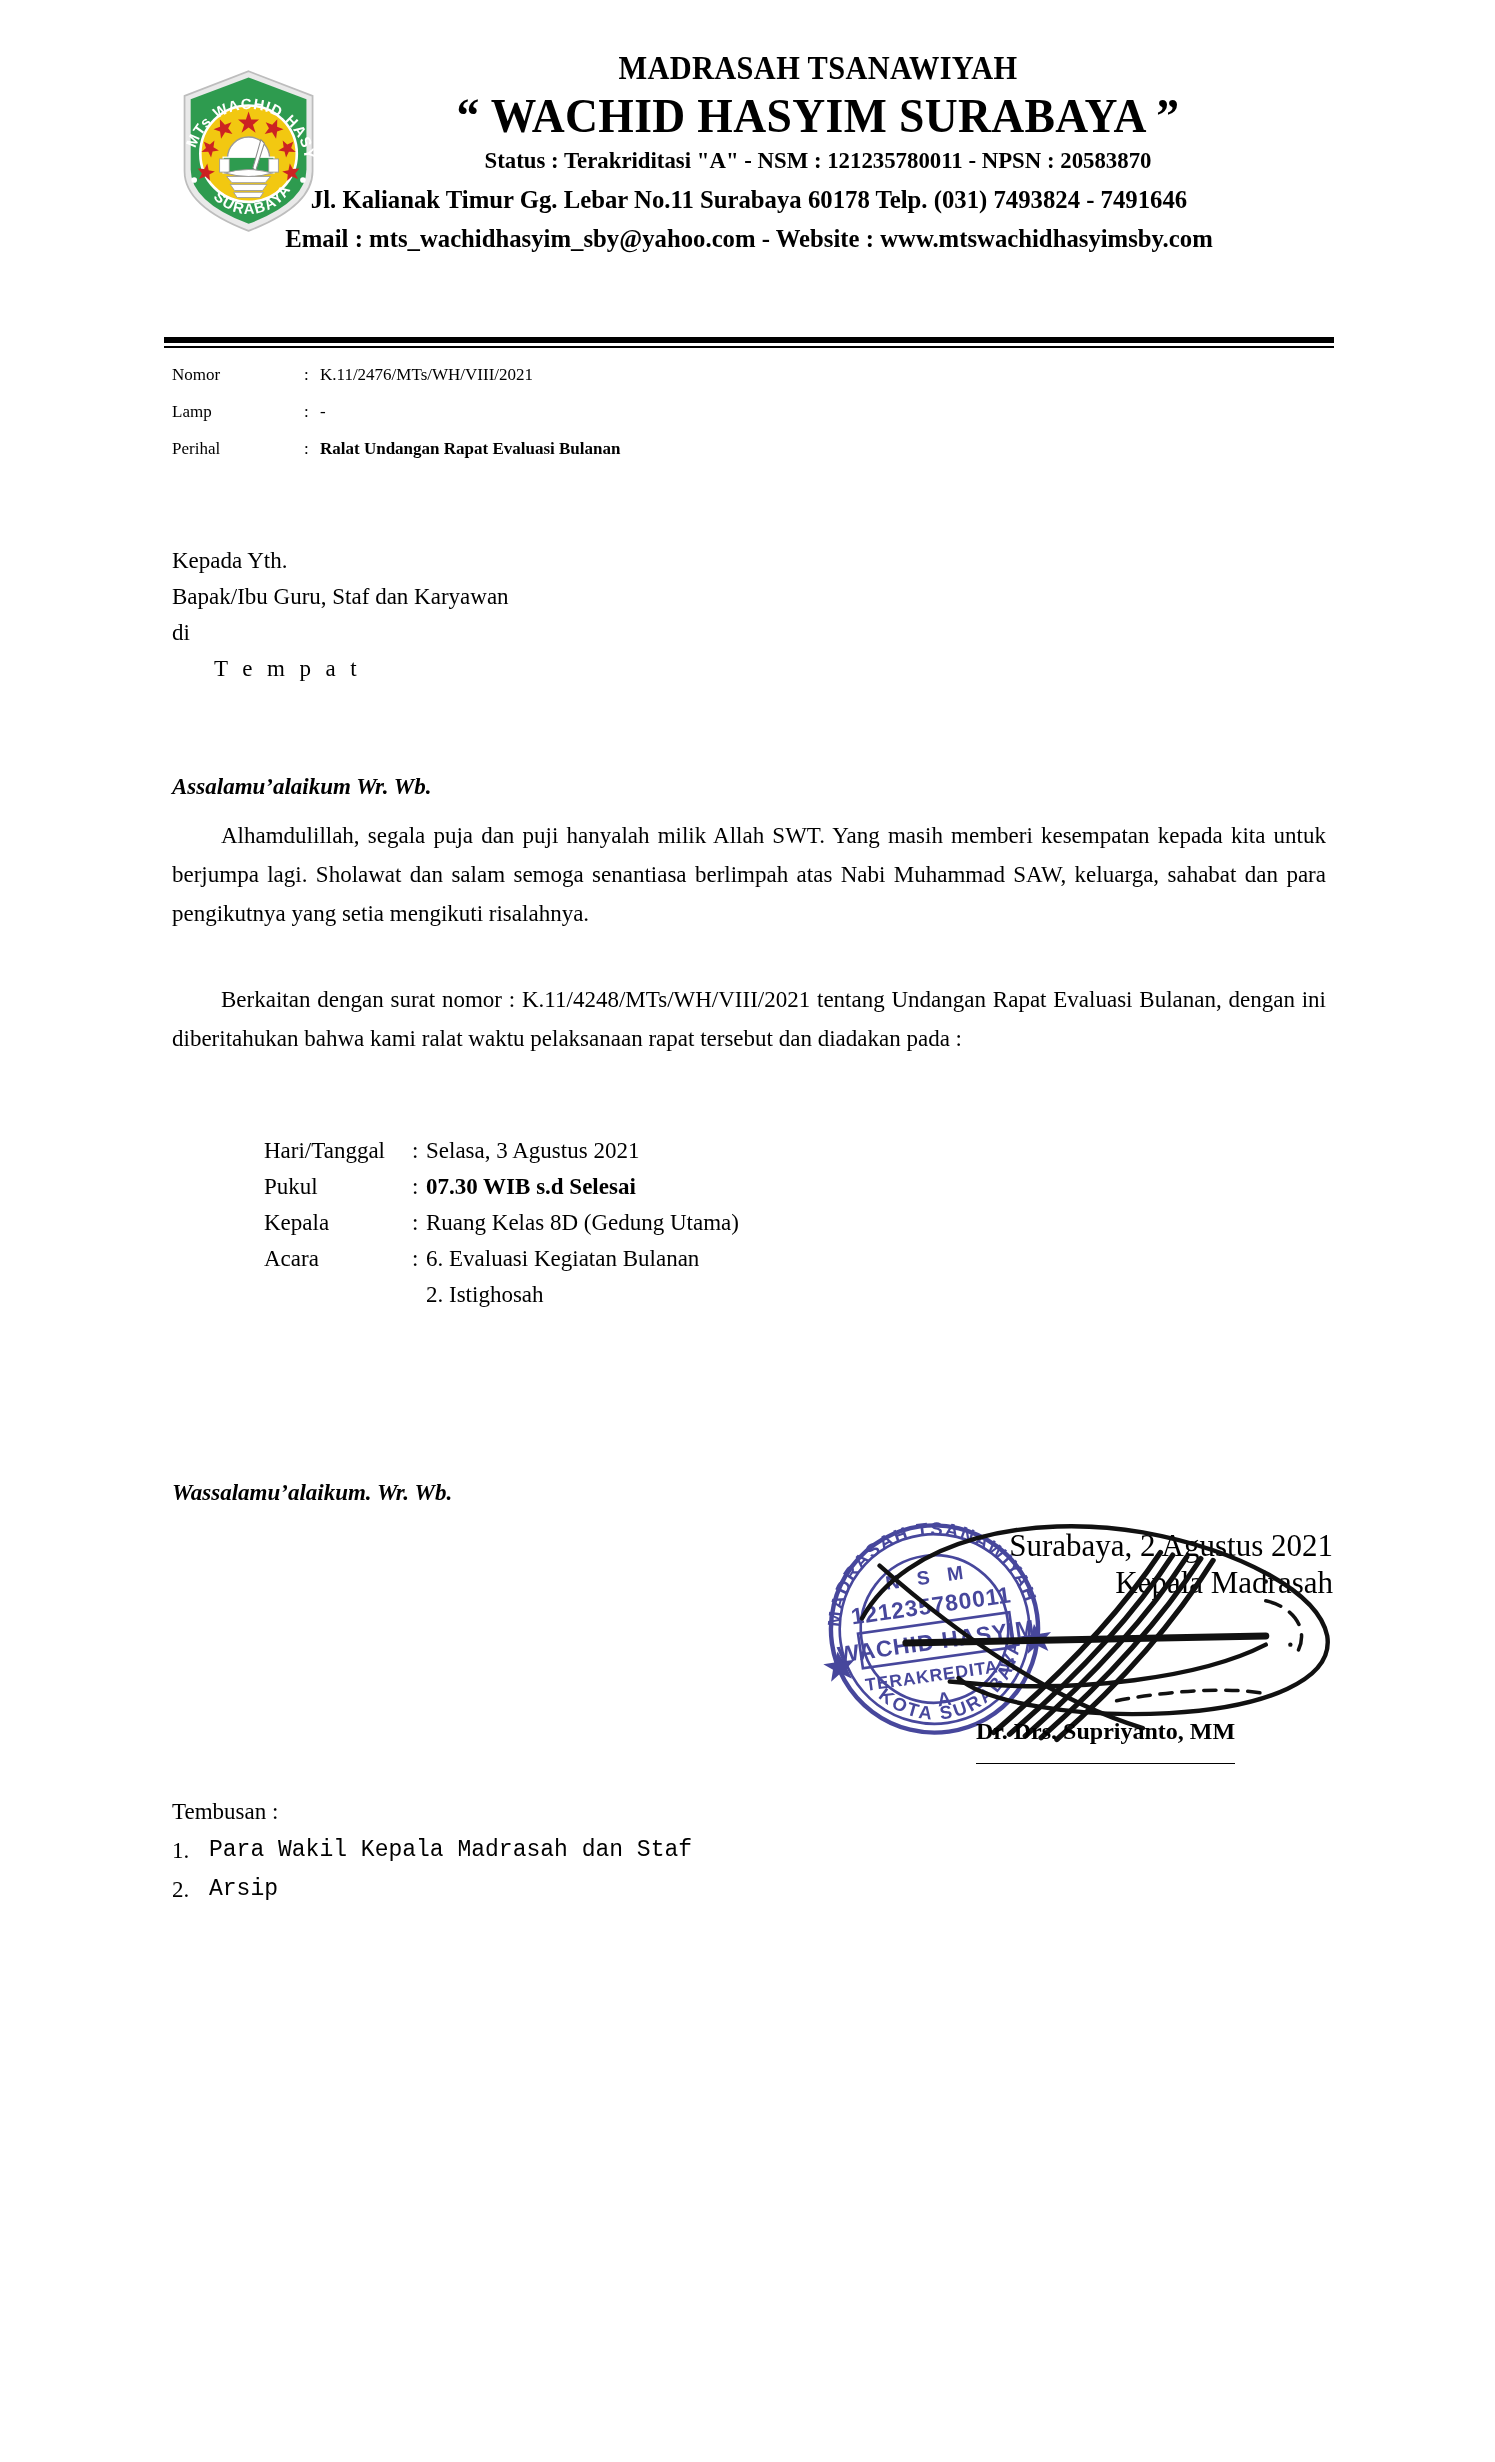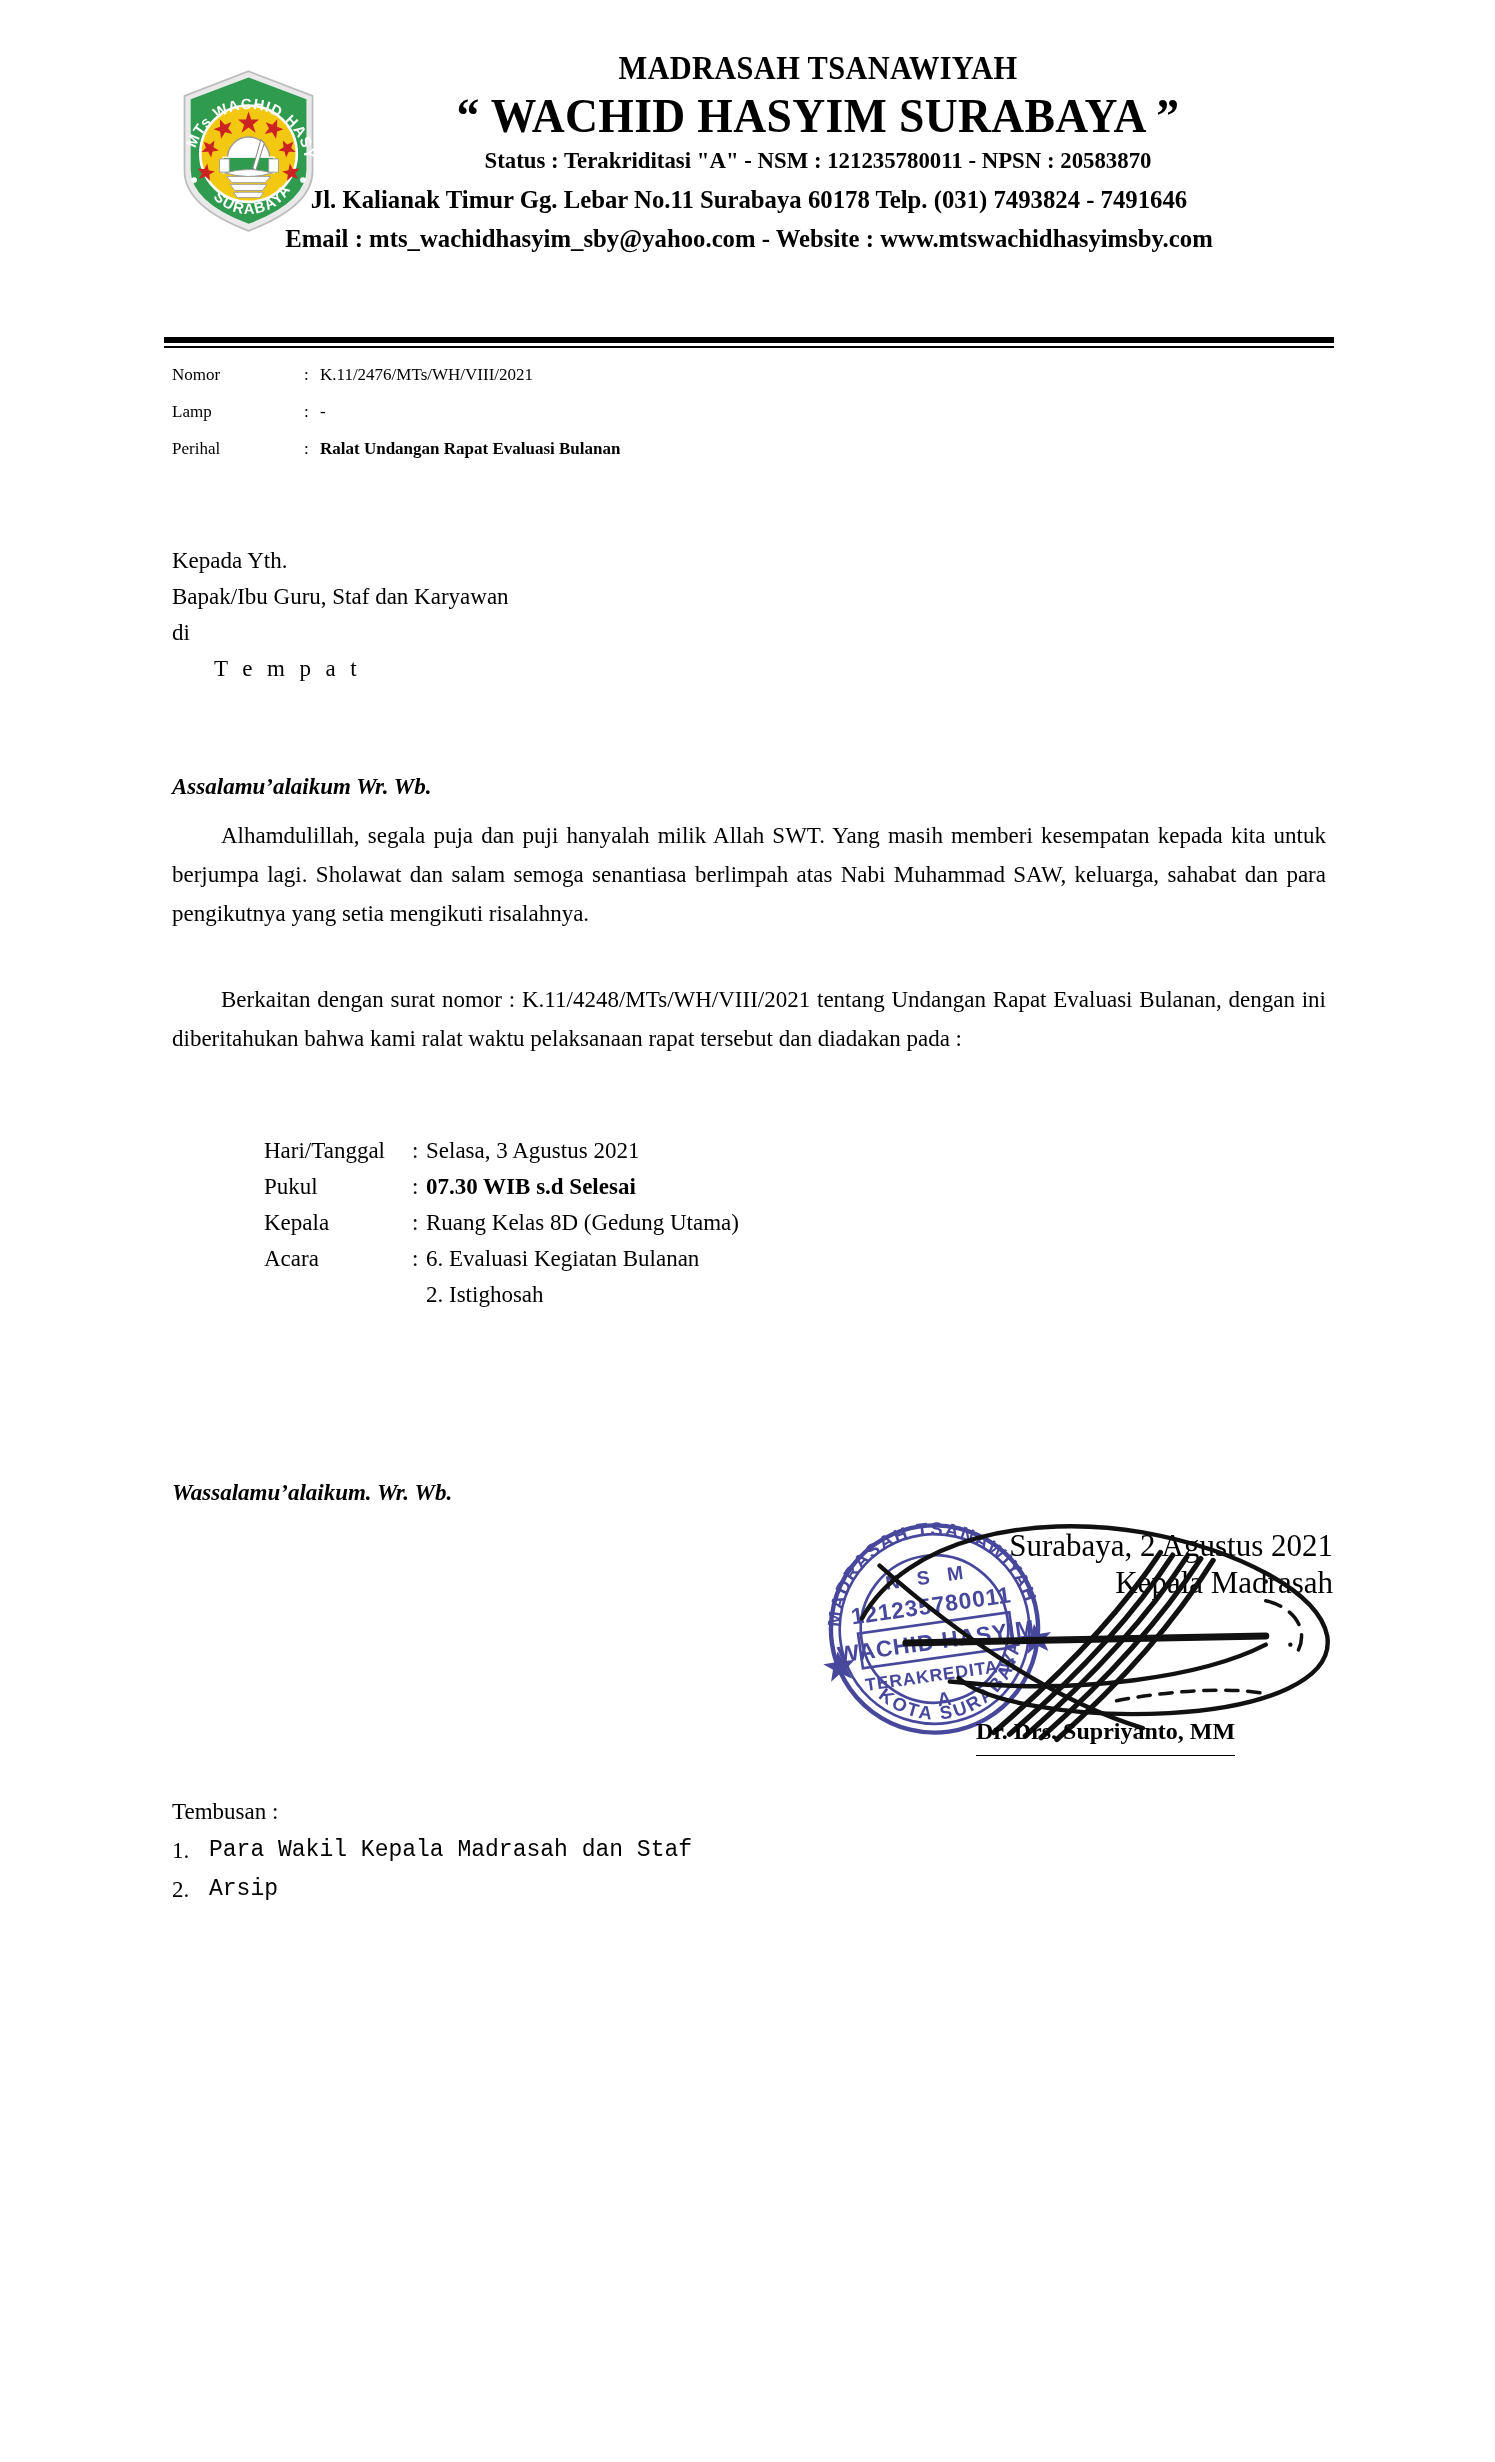--- a/index.html
+++ b/index.html
@@ -207,21 +207,21 @@
     line-height: 37px;
     text-align: right;
   }
   .sig-name {
     position: absolute;
     left: 976px;
     top: 1718px;
     font-size: 24px;
     font-weight: bold;
     border-bottom: 1.8px solid #000;
-    padding-bottom: 10px;
+    padding-bottom: 18px;
   }
 
   
   .stamp {
     position: absolute;
     left: 816px;
     top: 1506px;
     width: 237px;
     height: 246px;
     pointer-events: none;

